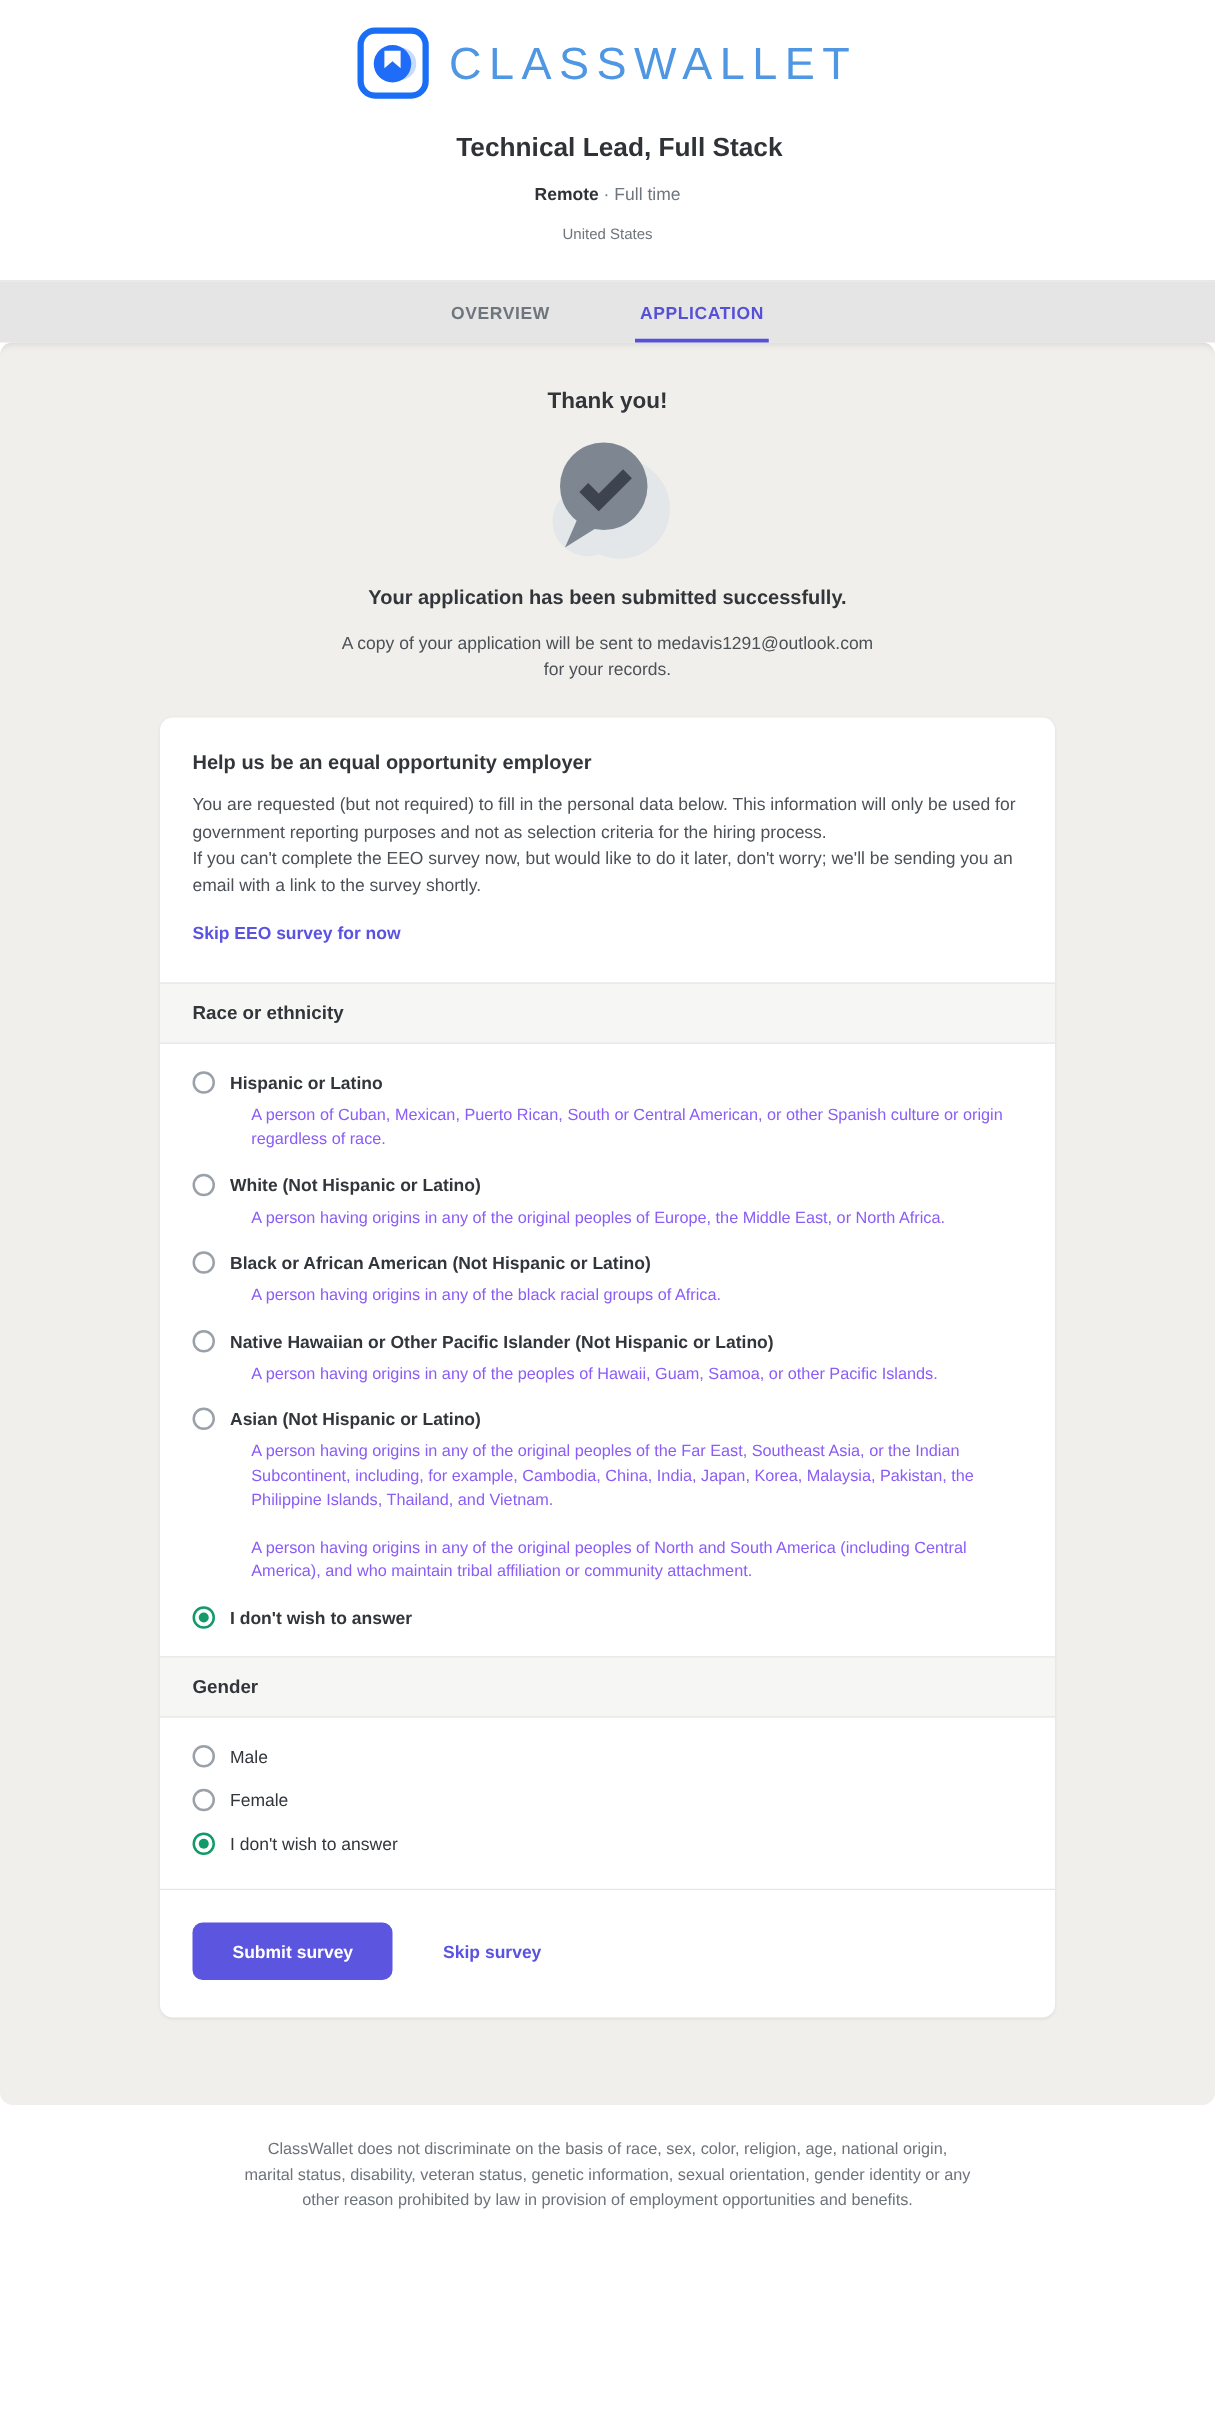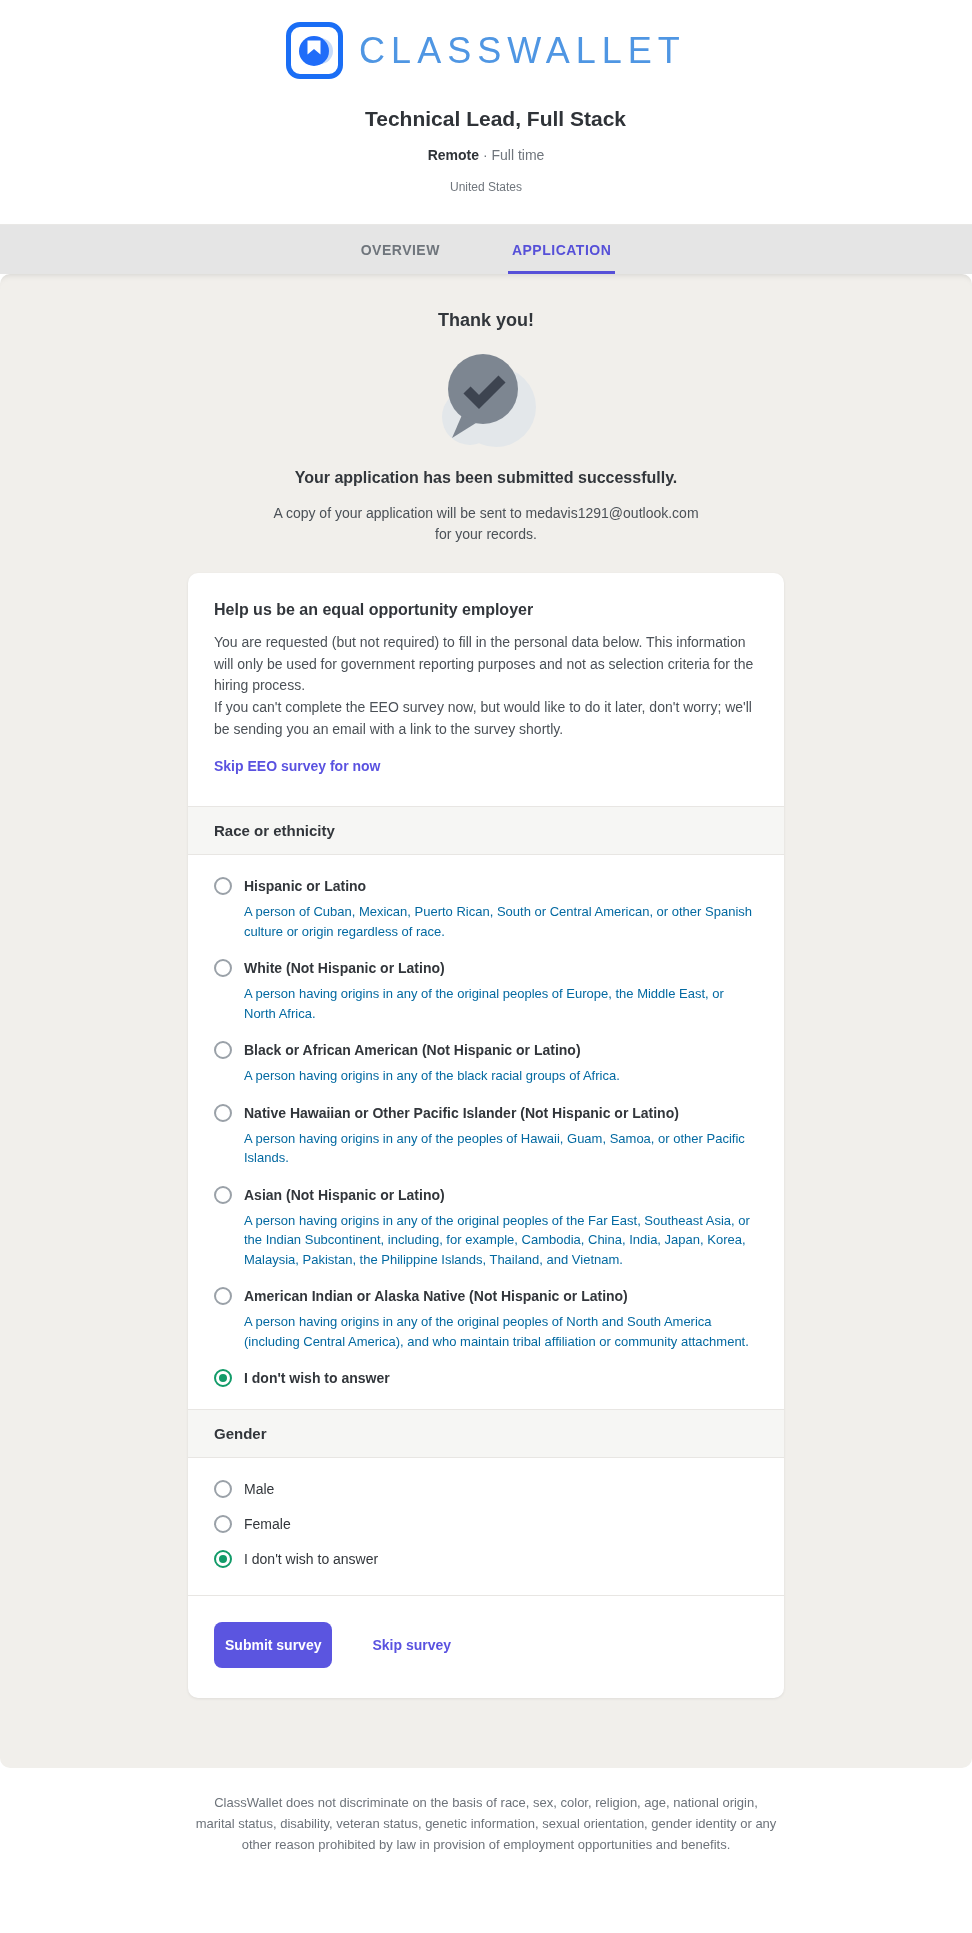--- a/index.html
+++ b/index.html
@@ -39,21 +39,21 @@
     box-shadow: inset 0 7px 7px -7px rgba(0,0,0,0.15);
     border-radius: 10px;
   }
   .thanks-heading { text-align: center; font-size: 18px; font-weight: 700; color: #32363b; }
   .success-icon-wrap { text-align: center; margin-top: 14px; }
   .success-msg { text-align: center; font-size: 16px; font-weight: 700; color: #32363b; margin-top: 10px; }
   .copy-note { text-align: center; font-size: 14px; color: #4b5157; line-height: 1.5; margin-top: 16px; }
 
   
   .card {
-    width: 596px; margin: 28px auto 0; background: #fff; border-radius: 10px;
+    width: 716px; margin: 28px auto 0; background: #fff; border-radius: 10px;
     box-shadow: 0 1px 3px rgba(0,0,0,0.08); overflow: hidden;
   }
   .card-intro { padding: 28px 26px 6px; }
   .intro-title { font-size: 16px; font-weight: 700; color: #32363b; }
   .intro-text { margin-top: 13px; font-size: 14px; line-height: 1.55; color: #4b5157; }
   .skip-eeo { display: inline-block; margin: 18px 0 26px; font-size: 14px; font-weight: 600; color: #5a52e0; cursor: pointer; text-decoration: none; }
 
   .section-band {
     background: #f6f6f4; border-top: 1px solid #e8e6e3; border-bottom: 1px solid #e8e6e3;
     padding: 15px 26px; font-size: 15px; font-weight: 600; color: #32363b;
@@ -65,31 +65,31 @@
     flex: none; width: 18px; height: 18px; border-radius: 50%;
     border: 2px solid #9aa1a8; background: #fff; position: relative;
   }
   .radio.checked { border-color: #129b69; }
   .radio.checked::after {
     content: ""; position: absolute; left: 3px; top: 3px; width: 8px; height: 8px;
     border-radius: 50%; background: #129b69;
   }
   .option-label { font-size: 14px; color: #32363b; }
   .section-race .option-label { font-weight: 700; }
-  .option-desc { margin: 7px 0 18px 30px; font-size: 13px; line-height: 1.5; color: #0369a1; }
+  .option-desc { margin: 7px 0 18px 47px; font-size: 13px; line-height: 1.5; color: #8b5cf6; }
   .option-desc:empty { display: none; }
   .options.gender .option { margin-bottom: 17px; }
 
   .card-actions {
     border-top: 1px solid #e8e6e3; padding: 26px 26px 30px;
     display: flex; align-items: center; gap: 40px;
   }
   .submit-btn {
     background: #5b55e0; color: #fff; border: none; border-radius: 8px;
-    font-family: inherit; font-size: 14px; font-weight: 700; padding: 15px 11px; cursor: pointer;
+    font-family: inherit; font-size: 14px; font-weight: 700; padding: 15px 32px; cursor: pointer;
   }
   .skip-survey { font-size: 14px; font-weight: 600; color: #5a52e0; cursor: pointer; text-decoration: none; }
 
   
   .footer { background: #fff; }
   .disclaimer {
     max-width: 586px; margin: 0 auto; padding: 25px 0 24px;
     text-align: center; font-size: 13px; line-height: 1.6; color: #6d737a;
   }
 </style>
@@ -189,24 +189,20 @@
 
       <div class="option">
         <div class="option-row">
           <span class="radio"></span>
           <span class="option-label">Asian (Not Hispanic or Latino)</span>
         </div>
         <div class="option-desc">A person having origins in any of the original peoples of the Far East, Southeast Asia, or the Indian Subcontinent, including, for example, Cambodia, China, India, Japan, Korea, Malaysia, Pakistan, the Philippine Islands, Thailand, and Vietnam.</div>
       </div>
 
       <div class="option">
-        <div class="option-row">
-          <span class="radio"></span>
-          <span class="option-label">American Indian or Alaska Native (Not Hispanic or Latino)</span>
-        </div>
         <div class="option-desc">A person having origins in any of the original peoples of North and South America (including Central America), and who maintain tribal affiliation or community attachment.</div>
       </div>
 
 
       <div class="option">
         <div class="option-row">
           <span class="radio checked"></span>
           <span class="option-label">I don't wish to answer</span>
         </div>
 

